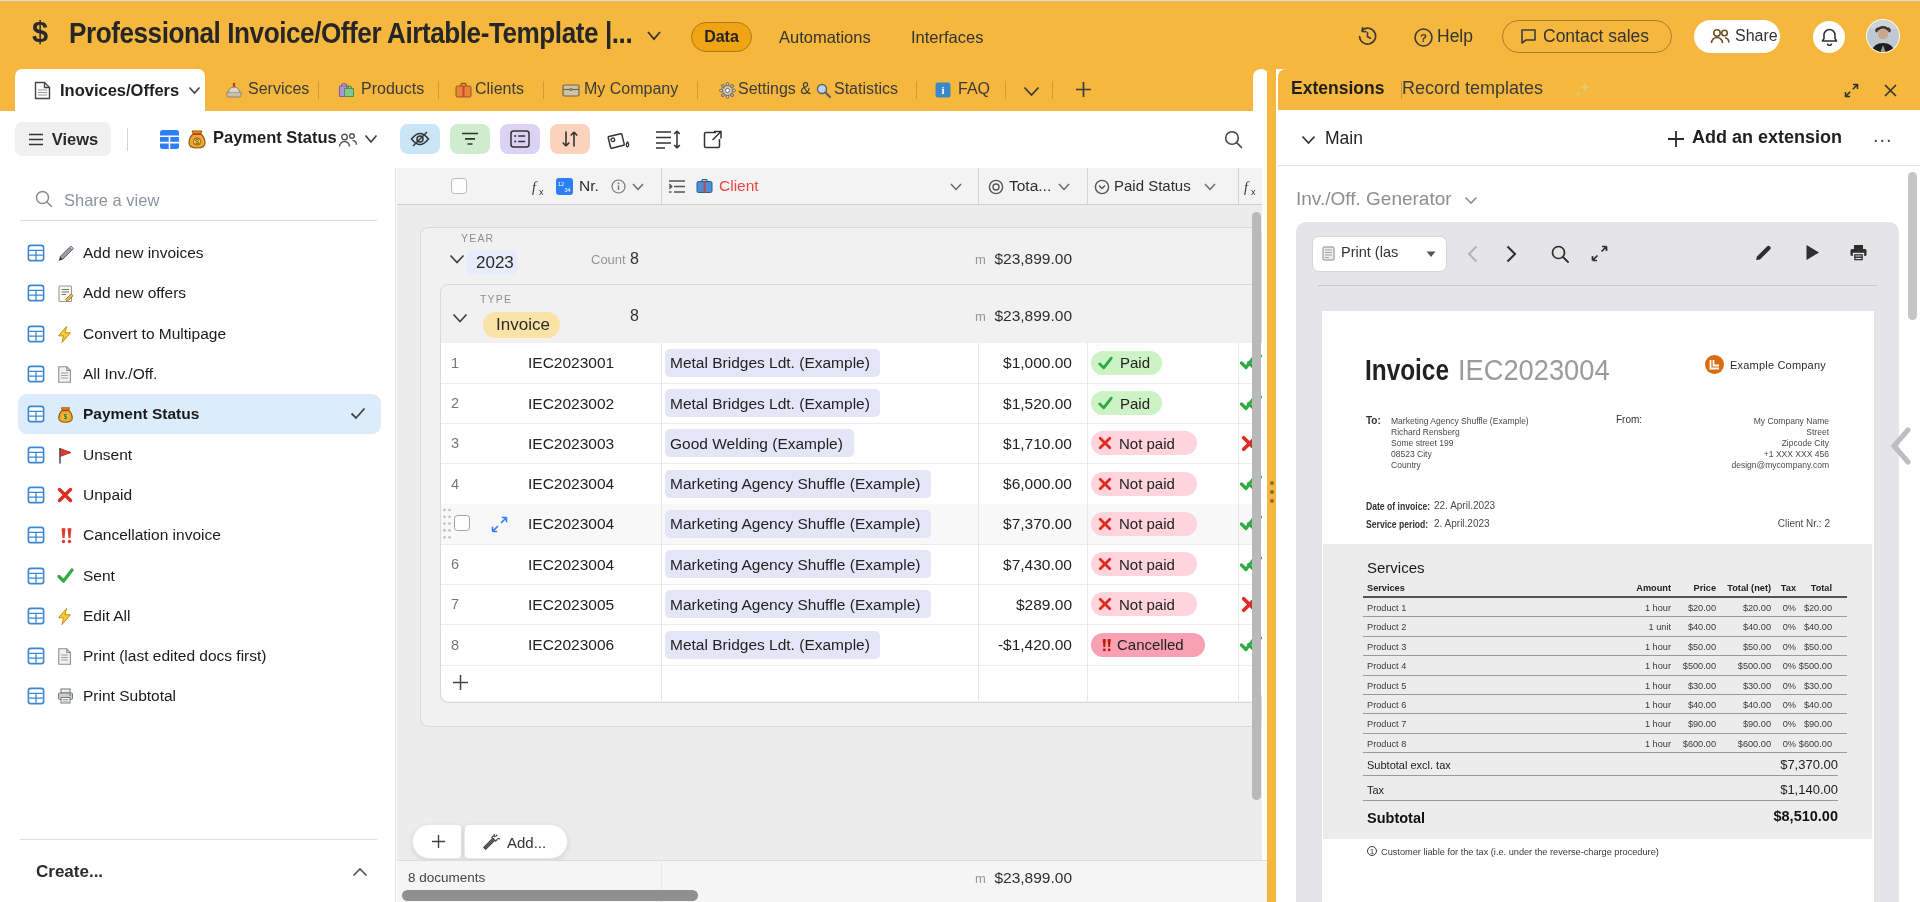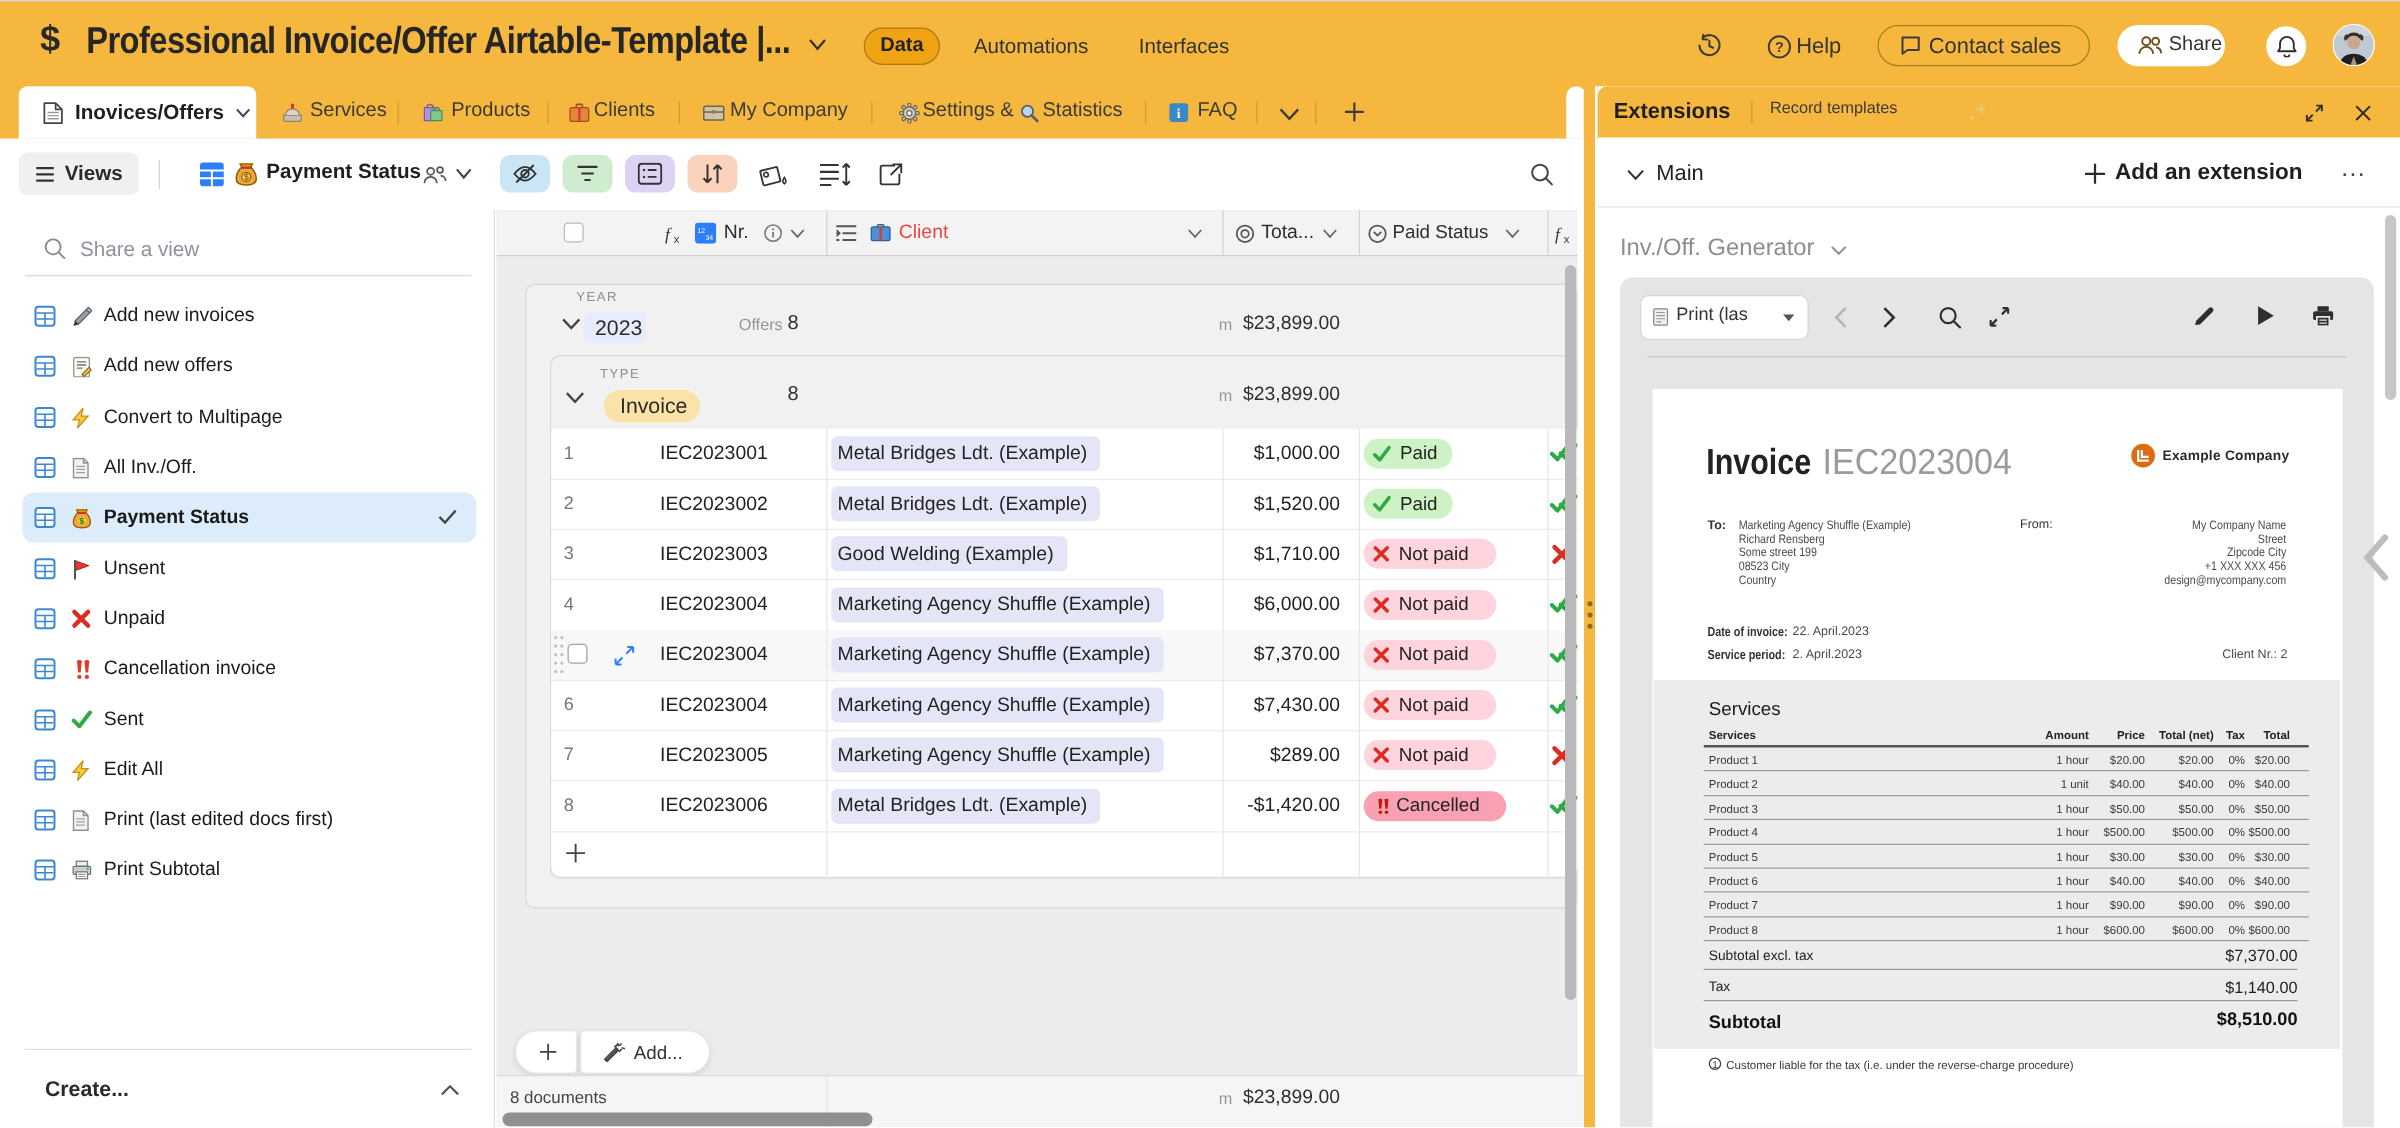--- a/index.html
+++ b/index.html
@@ -431,21 +431,21 @@
   <div class="abs" style="left:841px;top:0;width:1px;height:37px;background:#d4d4d4"></div>
   <div class="abs" style="left:23px;top:59px;width:842px;height:500px;background:#f1f1f1;border:1px solid #d9d9d9;border-radius:8px"></div>
   <div class="abs" style="left:43px;top:116px;width:822px;height:419px;background:#f1f1f1;border:1px solid #d9d9d9;border-radius:8px"></div>
   <div class="abs" style="left:43.5px;top:174.6px;width:821px;height:358px;background:#fff;border-radius:0 0 8px 8px"></div>
   <svg class="abs" style="left:52px;top:86px" width="16" height="11" viewBox="0 0 16 11">
       <path d="M1.5 1.5 L8 8.5 L14.5 1.5" stroke="#444" stroke-width="1.8" fill="none"></path>
     </svg>
   <span class="abs" style="left:64px;top:64px;font-size:10.5px;color:#8e8e8e;letter-spacing:1.2px">YEAR</span>
   <div class="abs" style="left:70px;top:82px;width:50px;height:24px;background:#e7ecfa;border-radius:4px"></div>
   <span class="abs" style="left:79px;top:85px;font-size:17px;color:#2a2a2a">2023</span>
-  <span class="abs" style="left:194px;top:84px;font-size:13px;color:#979797">Offers</span>
+  <span class="abs" style="left:194px;top:84px;font-size:13px;color:#979797">Count</span>
   <span class="abs" style="left:233px;top:82px;font-size:16px;color:#333">8</span>
   <span class="abs" style="left:578px;top:84px;font-size:13px;color:#979797">m</span>
   <div class="abs" style="left:500px;top:82px;width:175px;font-size:15.5px;color:#2e2e2e;text-align:right">$23,899.00</div>
   <svg class="abs" style="left:55px;top:145px" width="16" height="11" viewBox="0 0 16 11">
       <path d="M1.5 1.5 L8 8.5 L14.5 1.5" stroke="#444" stroke-width="1.8" fill="none"></path>
     </svg>
   <span class="abs" style="left:83px;top:125px;font-size:10.5px;color:#8e8e8e;letter-spacing:1.2px">TYPE</span>
   <div class="abs" style="left:86px;top:144px;width:77px;height:26px;background:#fbe3a8;border-radius:13px"></div>
   <span class="abs" style="left:99px;top:147px;font-size:17px;color:#2a2a2a">Invoice</span>
   <span class="abs" style="left:233px;top:139px;font-size:16px;color:#333">8</span>
@@ -611,21 +611,21 @@
   <div class="abs" style="left:264px;top:692px;width:1px;height:42px;background:#e8e8e8"></div>
   <span class="abs" style="left:578px;top:703px;font-size:13px;color:#979797">m</span>
   <div class="abs" style="left:500px;top:701px;width:175px;font-size:15.5px;color:#2e2e2e;text-align:right">$23,899.00</div>
   <div class="abs" style="left:5px;top:722px;width:296px;height:11px;background:#909090;border-radius:5.5px"></div>
 </div>
 
 <div class="abs" id="rpanel" style="left:1278px;top:69px;width:642px;height:833px;background:#fff;overflow:hidden">
   <div class="abs" style="left:0;top:0;width:642px;height:42px;background:#f5b73d;border-radius:8px 0 0 0"></div>
   <span class="abs" style="left:13px;top:9px;font-size:17.5px;font-weight:700;color:#1f1f1f">Extensions</span>
   <div class="abs" style="left:123px;top:12px;width:1px;height:18px;background:#c69a33"></div>
-  <span class="abs" style="left:138px;top:9px;font-size:13px;color:#3b3b3b">Record templates</span>
+  <span class="abs" style="left:124px;top:9px;font-size:18px;color:#3b3b3b">Record templates</span>
   <svg class="abs" style="left:295px;top:11px" width="20" height="20" viewBox="0 0 20 20">
       <path d="M12 2 l1.2 4 L17 7.2 l-3.8 1.2 L12 12.4 l-1.2-4 L7 7.2 l3.8-1.2 z" fill="#e8c96e"></path>
       <path d="M5 11 l.8 2.6 L8.4 14.4 l-2.6.8 L5 17.8 l-.8-2.6 L1.6 14.4 l2.6-.8 z" fill="#e8c96e"></path>
     </svg>
   <svg class="abs" style="left:566px;top:14px" width="15" height="15" viewBox="0 0 15 15">
       <path d="M9 1.5 h4.5 V6 M13.5 1.5 L8.8 6.2 M6 13.5 H1.5 V9 M1.5 13.5 L6.2 8.8" stroke="#2e2e2e" stroke-width="1.5" fill="none"></path>
     </svg>
   <svg class="abs" style="left:605px;top:14px" width="15" height="15" viewBox="0 0 15 15">
       <path d="M2 2 L13 13 M13 2 L2 13" stroke="#2e2e2e" stroke-width="1.5" fill="none"></path>
     </svg>
@@ -680,21 +680,21 @@
     </svg>
   <div class="abs" style="left:40px;top:216px;width:559px;height:1px;background:#c9c9cc"></div>
   <div class="abs" style="left:44px;top:242px;width:552px;height:591px;background:#fff"></div>
   <span class="abs" style="left:87px;top:285px;font-size:29px;font-weight:600;color:#222;transform:scaleX(.84);transform-origin:0 0">Invoice</span>
   <span class="abs" style="left:180px;top:285px;font-size:29px;font-weight:400;color:#9b9b9b;transform:scaleX(.94);transform-origin:0 0">IEC2023004</span>
   <div class="abs" style="left:427px;top:286px;width:19px;height:19px;border-radius:50%;background:#dd6b10"></div>
   <svg class="abs" style="left:431px;top:290px" width="11" height="11" viewBox="0 0 11 11">
       <path d="M1.5 1 V9.5 H10" stroke="#fff" stroke-width="1.8" fill="none"></path>
       <path d="M4.5 1 V6.5 H10" stroke="#fff" stroke-width="1.8" fill="none"></path>
     </svg>
-  <span class="abs" style="left:452px;top:290px;font-size:11px;font-weight:700;color:#2b2b2b;letter-spacing:.2px">Example Company</span>
+  <span class="abs" style="left:452px;top:290px;font-size:11px;font-weight:400;color:#2b2b2b;letter-spacing:.2px">Example Company</span>
   <span class="abs" style="left:88px;top:346px;font-size:10px;font-weight:700;color:#333">To:</span>
   <div class="abs" style="left:113px;top:346px;font-size:9.8px;color:#4a4a4a;line-height:11px;transform:scaleX(.87);transform-origin:0 0">Marketing Agency Shuffle (Example)<br>Richard Rensberg<br>Some street 199<br>08523 City<br>Country</div>
   <span class="abs" style="left:338px;top:345px;font-size:10px;font-weight:400;color:#333">From:</span>
   <div class="abs" style="left:351px;top:346px;width:200px;font-size:9.8px;color:#4a4a4a;line-height:11px;text-align:right;transform:scaleX(.87);transform-origin:100% 0">My Company Name<br>Street<br>Zipcode City<br>+1 XXX XXX 456<br>design@mycompany.com</div>
   <span class="abs" style="left:88px;top:431px;font-size:10.5px;font-weight:700;color:#333;transform:scaleX(.82);transform-origin:0 0">Date of invoice:</span>
   <span class="abs" style="left:156px;top:431px;font-size:10px;color:#4a4a4a">22. April.2023</span>
   <span class="abs" style="left:88px;top:449px;font-size:10.5px;font-weight:700;color:#333;transform:scaleX(.82);transform-origin:0 0">Service period:</span>
   <span class="abs" style="left:156px;top:449px;font-size:10px;color:#4a4a4a">2. April.2023</span>
   <div class="abs" style="left:452px;top:449px;width:100px;font-size:10px;color:#4a4a4a;text-align:right">Client Nr.: 2</div>
   <div class="abs" style="left:45px;top:475px;width:549px;height:295px;background:#ececec"></div>

